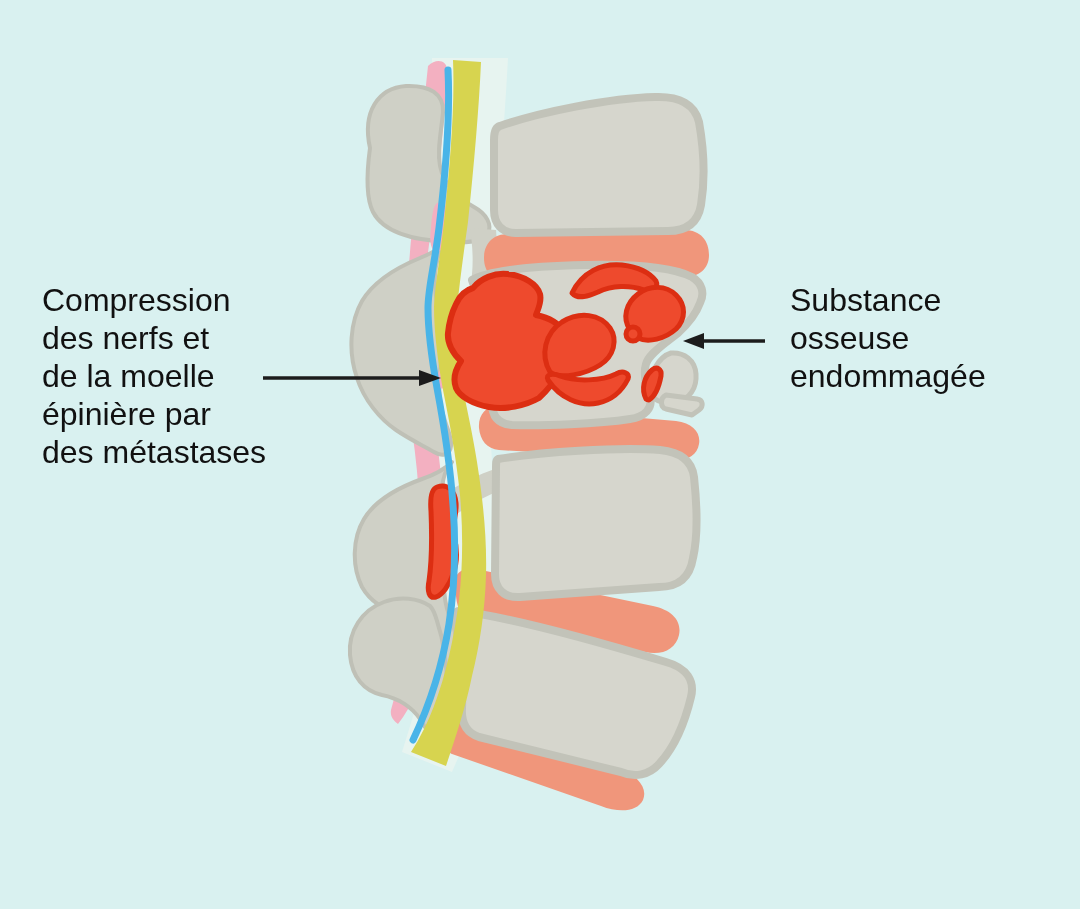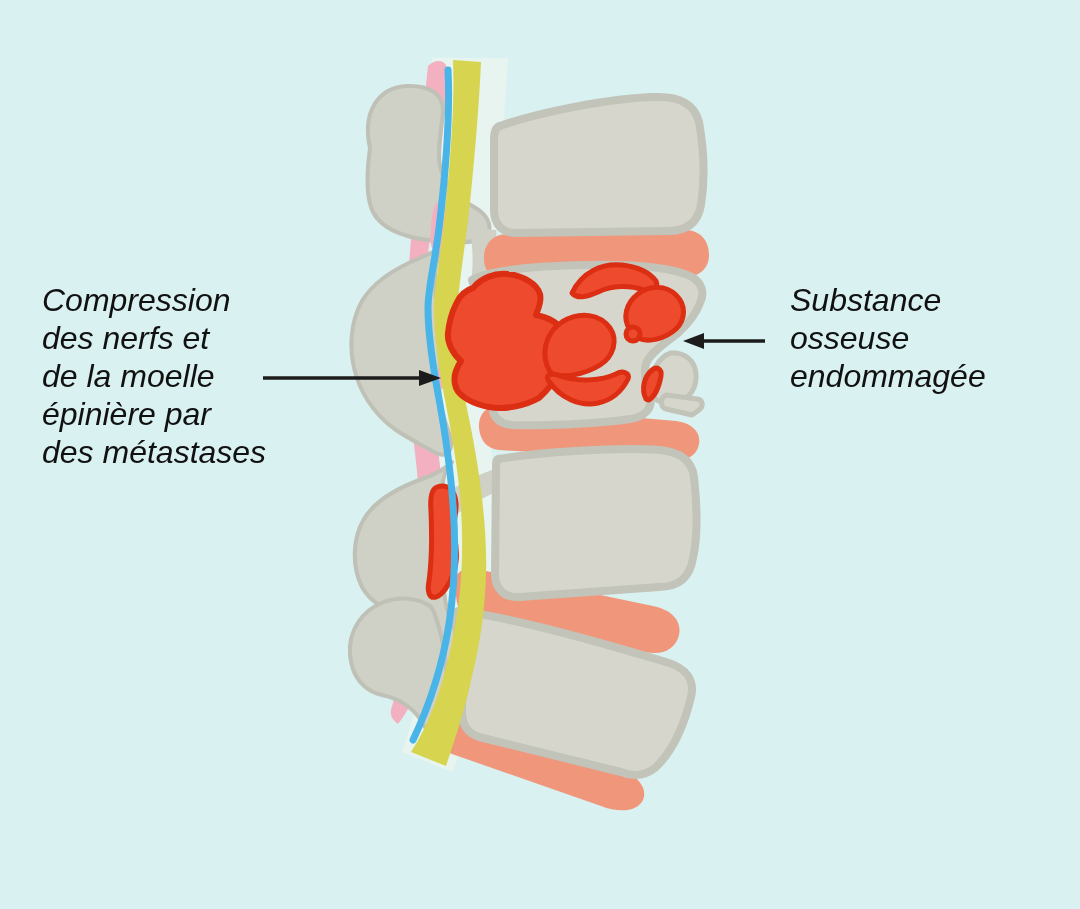--- a/index.html
+++ b/index.html
@@ -1,17 +1,17 @@
 <!DOCTYPE html>
 <html><head>
 <meta charset="utf-8">
 <style>
   html,body{margin:0;padding:0;}
   body{background:#d9f1f0;font-family:"Liberation Sans",sans-serif;}
-  .stage{width:1080px;height:909px;position:relative;overflow:hidden;font-style:italic;}
+  .stage{width:1080px;height:909px;position:relative;overflow:hidden;}
   svg{display:block;}
   text{font-family:"Liberation Sans",sans-serif;font-size:32px;}
 </style>
 </head>
 <body>
 
 <div class="stage">
 <svg width="1080" height="909" viewBox="0 0 1080 909">
 
   <rect x="0" y="0" width="1080" height="909" fill="#d9f1f0"></rect>

